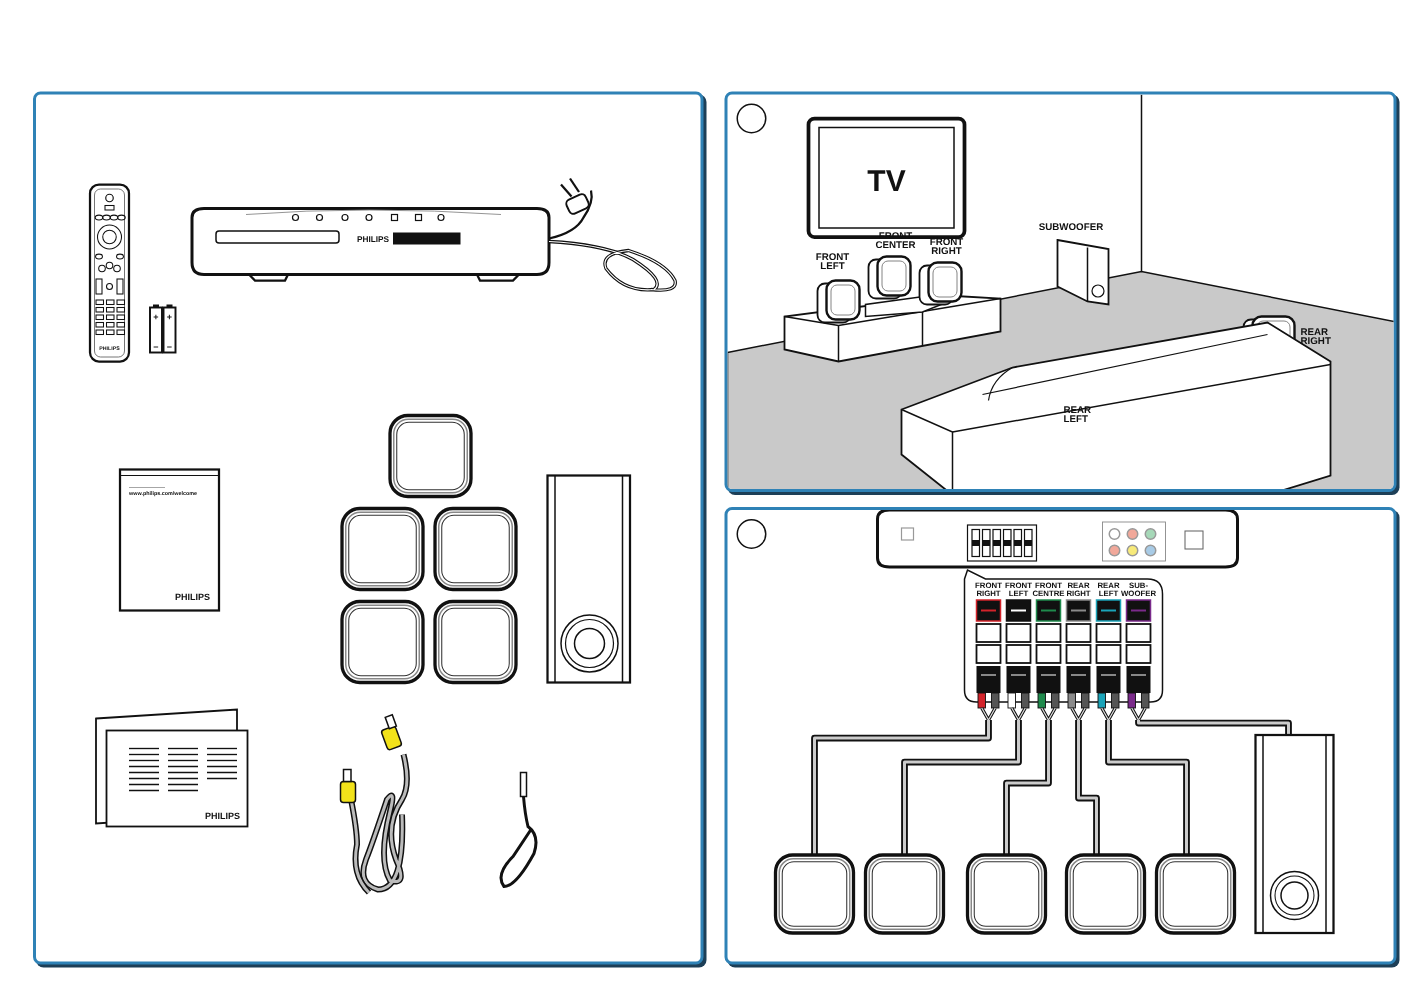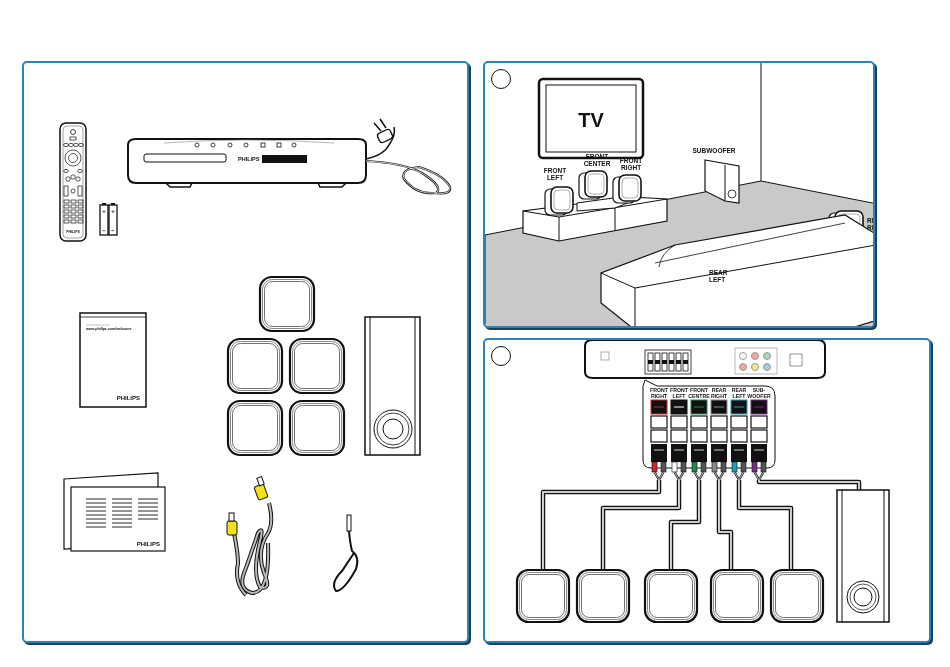--- a/index.html
+++ b/index.html
@@ -1,20 +1,20 @@
 <!DOCTYPE html>
 <html><head>
 <meta charset="utf-8">
 <style>
   html, body { margin:0; padding:0; background:#ffffff; }
   body { width:950px; height:667px; position:relative; overflow:hidden; font-family:"Liberation Sans", sans-serif; }
   .panel { position:absolute; box-sizing:border-box; border:2px solid #2f82b6; border-radius:5px; background:#fff;
            box-shadow: 2px 2px 0 #1d3f57; }
   #panel-contents { left:22px; top:61px; width:447px; height:582px; }
-  #panel-room { left:483px; top:61px; width:392px; height:267px; overflow:hidden; }
+  #panel-room { left:483px; top:61px; width:448px; height:267px; overflow:hidden; }
   #panel-wiring { left:483px; top:338px; width:448px; height:305px; overflow:hidden; }
   svg { position:absolute; left:0; top:0; }
   .lbl { font-family:"Liberation Sans", sans-serif; font-weight:bold; fill:#111; }
   .step-circle { position:absolute; width:20px; height:20px; border:1.5px solid #111; border-radius:50%; box-sizing:border-box; background:#fff; }
 </style>
 </head>
 <body>
 
 <div class="panel" id="panel-contents">
   <svg width="447" height="582" viewBox="0 0 447 582">

